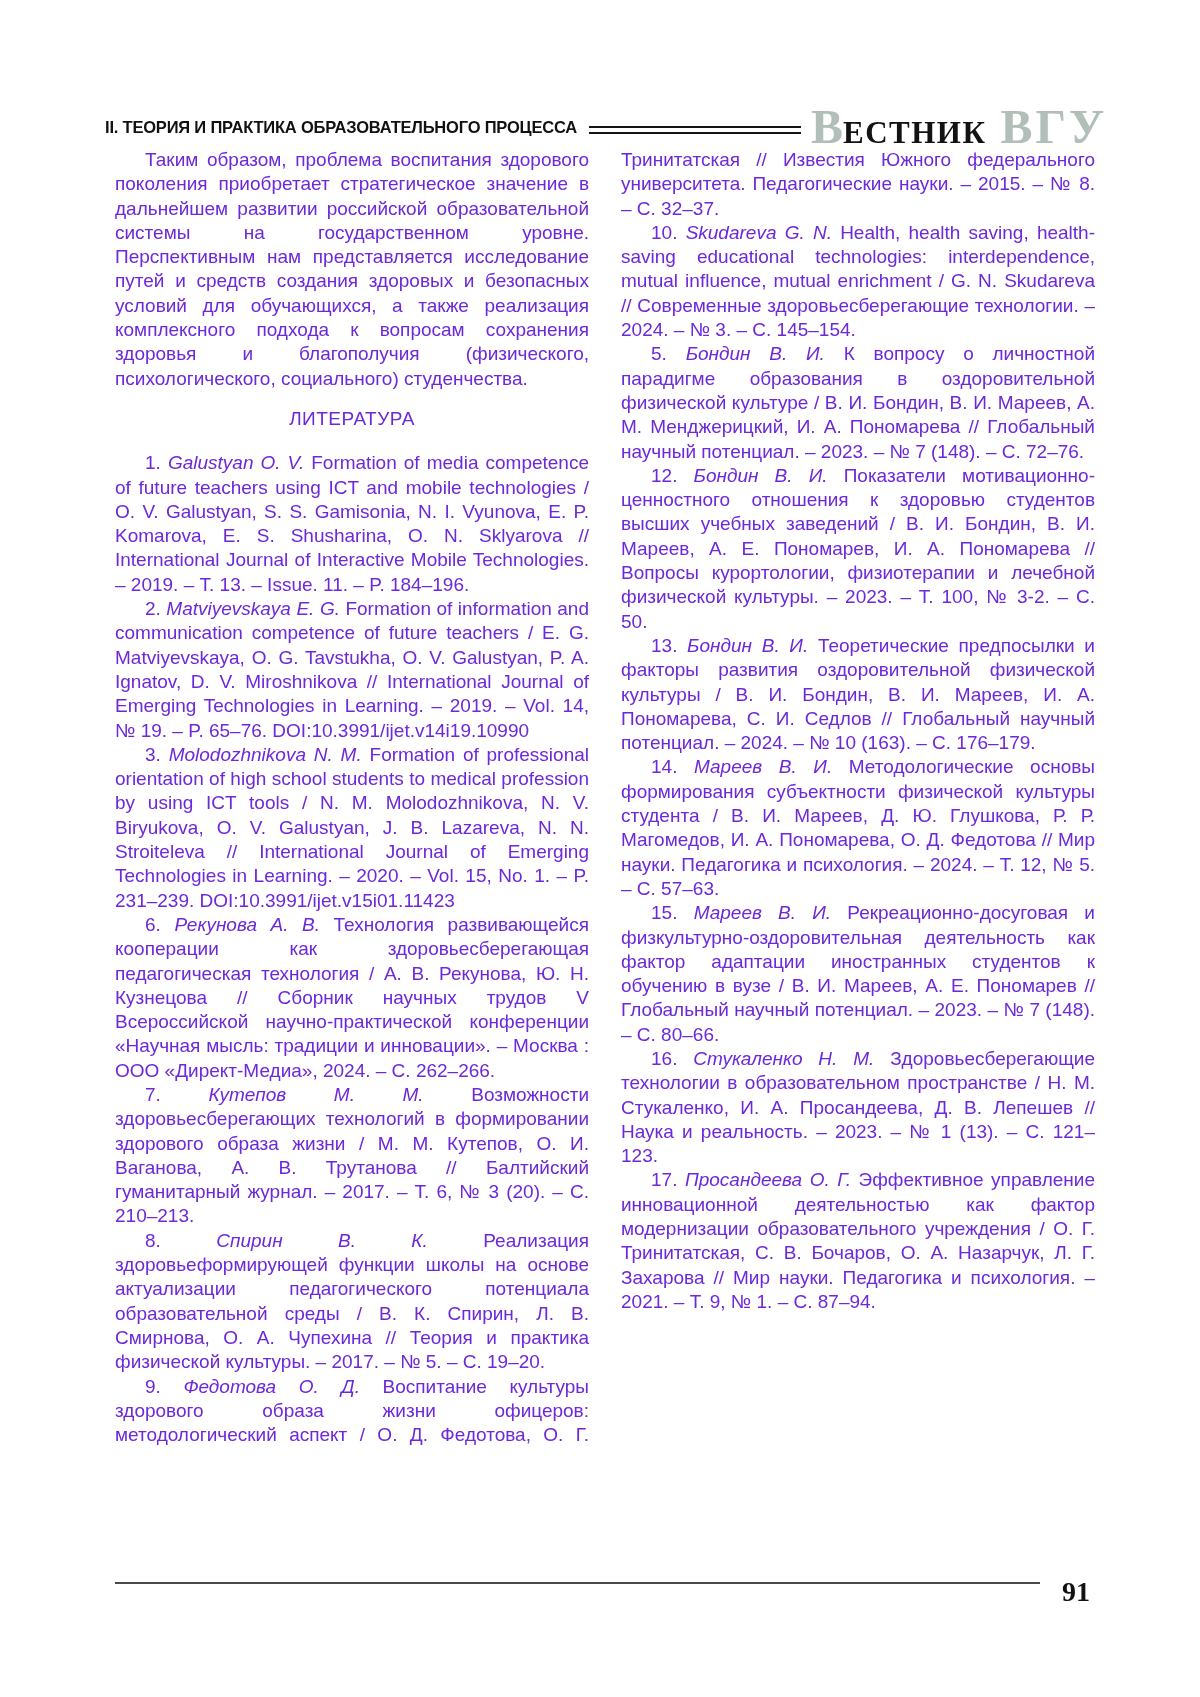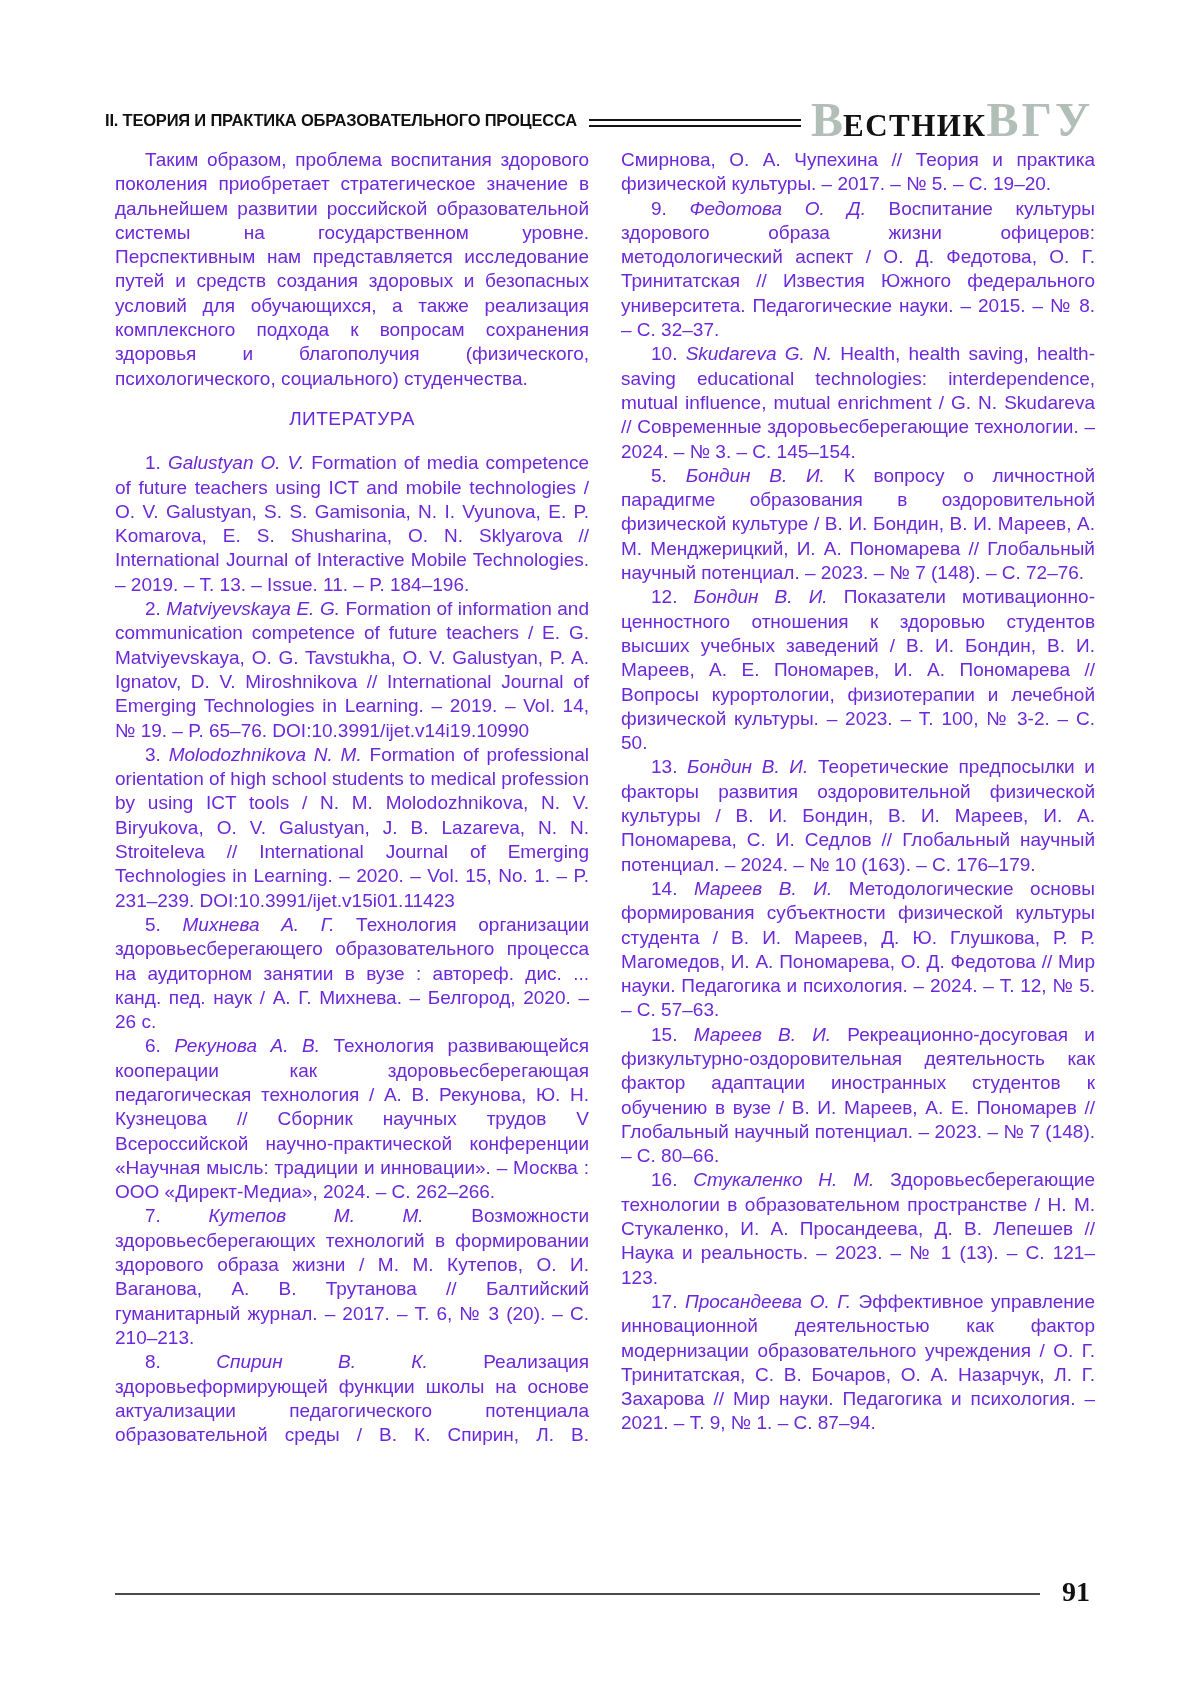--- a/index.html
+++ b/index.html
@@ -12,21 +12,21 @@
   .page {
     position: relative;
     width: 1200px; height: 1697px;
     background: #ffffff;
     overflow: hidden;
   }
 
   
   .header {
     position: absolute;
-    top: 96px; left: 105px; width: 1000px;
+    top: 103px; left: 105px; width: 1000px;
     display: flex; align-items: center;
   }
   .section-title {
     font-weight: bold;
     font-size: 16.5px;
     letter-spacing: -0.2px;
     white-space: nowrap;
     color: #111;
   }
   .rule-double {
@@ -38,21 +38,21 @@
   }
   .logo {
     font-family: "Liberation Serif", serif;
     font-weight: bold;
     white-space: nowrap;
     line-height: 1;
     display: flex; align-items: baseline;
   }
   .logo-initial { font-size: 48px; color: #b2beb8; }
   .logo-rest    { font-size: 31px; color: #121212; letter-spacing: 1.5px; }
-  .logo-abbr    { font-size: 48px; color: #b2beb8; letter-spacing: 3px; }
+  .logo-abbr    { font-size: 48px; color: #b2beb8; letter-spacing: 3px; margin-left: 14px; }
 
   
   .content {
     position: absolute;
     top: 148px; left: 115px;
     width: 980px; height: 1322px;
     column-count: 2;
     column-gap: 32px;
     column-fill: auto;
     overflow: hidden;
@@ -71,21 +71,21 @@
     margin-top: 16px;
     margin-bottom: 20px;
   }
   .ref { text-indent: 30px; }
   .ref-author { font-style: italic; }
 
   
   .footer {
     position: absolute;
     top: 1578px; left: 115px; width: 975px;
-    display: flex; align-items: center;
+    display: flex; align-items: flex-start;
   }
   .footer-rule {
     flex: 1 1 auto;
     height: 0;
     border-top: 2.5px solid #4a4a4a;
     margin-right: 22px;
     margin-top: 4px;
   }
   .page-number {
     font-family: "Liberation Serif", serif;
@@ -110,21 +110,20 @@
     </div>
   </div>
 
   <div class="content">
     <p class="intro">Таким образом, проблема воспитания здорового поколения приобретает стратегическое значение в дальнейшем развитии российской образовательной системы на государственном уровне. Перспективным нам представляется исследование путей и средств создания здоровых и безопасных условий для обучающихся, а также реализация комплексного подхода к вопросам сохранения здоровья и благополучия (физического, психологического, социального) студенчества.</p>
     <h2 class="lit-heading">ЛИТЕРАТУРА</h2>
     <div>
         <p class="ref"><span>1. </span><span class="ref-author">Galustyan O. V. </span><span>Formation of media competence of future teachers using ICT and mobile technologies / O. V. Galustyan, S. S. Gamisonia, N. I. Vyunova, E. P. Komarova, E. S. Shusharina, O. N. Sklyarova // International Journal of Interactive Mobile Technologies. – 2019. – Т. 13. – Issue. 11. – P. 184–196.</span></p>
         <p class="ref"><span>2. </span><span class="ref-author">Matviyevskaya E. G. </span><span>Formation of information and communication competence of future teachers / E. G. Matviyevskaya, O. G. Tavstukha, O. V. Galustyan, P. A. Ignatov, D. V. Miroshnikova // International Journal of Emerging Technologies in Learning. – 2019. – Vol. 14, № 19. – P. 65–76. DOI:10.3991/ijet.v14i19.10990</span></p>
         <p class="ref"><span>3. </span><span class="ref-author">Molodozhnikova N. M. </span><span>Formation of professional orientation of high school students to medical profession by using ICT tools / N. M. Molodozhnikova, N. V. Biryukova, O. V. Galustyan, J. B. Lazareva, N. N. Stroiteleva // International Journal of Emerging Technologies in Learning. – 2020. – Vol. 15, No. 1. – P. 231–239. DOI:10.3991/ijet.v15i01.11423</span></p>
-        <p class="ref"><span>5. </span><span class="ref-author">Михнева А. Г. </span><span>Технология организации здоровьесберегающего образовательного процесса на аудиторном занятии в вузе : автореф. дис. ... канд. пед. наук / А. Г. Михнева. – Белгород, 2020. – 26 с.</span></p>
         <p class="ref"><span>6. </span><span class="ref-author">Рекунова А. В. </span><span>Технология развивающейся кооперации как здоровьесберегающая педагогическая технология / А. В. Рекунова, Ю. Н. Кузнецова // Сборник научных трудов V Всероссийской научно-практической конференции «Научная мысль: традиции и инновации». – Москва : ООО «Директ-Медиа», 2024. – С. 262–266.</span></p>
         <p class="ref"><span>7. </span><span class="ref-author">Кутепов М. М. </span><span>Возможности здоровьесберегающих технологий в формировании здорового образа жизни / М. М. Кутепов, О. И. Ваганова, А. В. Трутанова // Балтийский гуманитарный журнал. – 2017. – Т. 6, № 3 (20). – С. 210–213.</span></p>
         <p class="ref"><span>8. </span><span class="ref-author">Спирин В. К. </span><span>Реализация здоровьеформирующей функции школы на основе актуализации педагогического потенциала образовательной среды / В. К. Спирин, Л. В. Смирнова, О. А. Чупехина // Теория и практика физической культуры. – 2017. – № 5. – С. 19–20.</span></p>
         <p class="ref"><span>9. </span><span class="ref-author">Федотова О. Д. </span><span>Воспитание культуры здорового образа жизни офицеров: методологический аспект / О. Д. Федотова, О. Г. Тринитатская // Известия Южного федерального университета. Педагогические науки. – 2015. – № 8. – С. 32–37.</span></p>
         <p class="ref"><span>10. </span><span class="ref-author">Skudareva G. N. </span><span>Health, health saving, health-saving educational technologies: interdependence, mutual influence, mutual enrichment / G. N. Skudareva // Современные здоровьесберегающие технологии. – 2024. – № 3. – С. 145–154.</span></p>
         <p class="ref"><span>5. </span><span class="ref-author">Бондин В. И. </span><span>К вопросу о личностной парадигме образования в оздоровительной физической культуре / В. И. Бондин, В. И. Мареев, А. М. Менджерицкий, И. А. Пономарева // Глобальный научный потенциал. – 2023. – № 7 (148). – С. 72–76.</span></p>
         <p class="ref"><span>12. </span><span class="ref-author">Бондин В. И. </span><span>Показатели мотивационно-ценностного отношения к здоровью студентов высших учебных заведений / В. И. Бондин, В. И. Мареев, А. Е. Пономарев, И. А. Пономарева // Вопросы курортологии, физиотерапии и лечебной физической культуры. – 2023. – Т. 100, № 3-2. – С. 50.</span></p>
         <p class="ref"><span>13. </span><span class="ref-author">Бондин В. И. </span><span>Теоретические предпосылки и факторы развития оздоровительной физической культуры / В. И. Бондин, В. И. Мареев, И. А. Пономарева, С. И. Седлов // Глобальный научный потенциал. – 2024. – № 10 (163). – С. 176–179.</span></p>
         <p class="ref"><span>14. </span><span class="ref-author">Мареев В. И. </span><span>Методологические основы формирования субъектности физической культуры студента / В. И. Мареев, Д. Ю. Глушкова, Р. Р. Магомедов, И. А. Пономарева, О. Д. Федотова // Мир науки. Педагогика и психология. – 2024. – Т. 12, № 5. – С. 57–63.</span></p>
         <p class="ref"><span>15. </span><span class="ref-author">Мареев В. И. </span><span>Рекреационно-досуговая и физкультурно-оздоровительная деятельность как фактор адаптации иностранных студентов к обучению в вузе / В. И. Мареев, А. Е. Пономарев // Глобальный научный потенциал. – 2023. – № 7 (148). – С. 80–66.</span></p>

